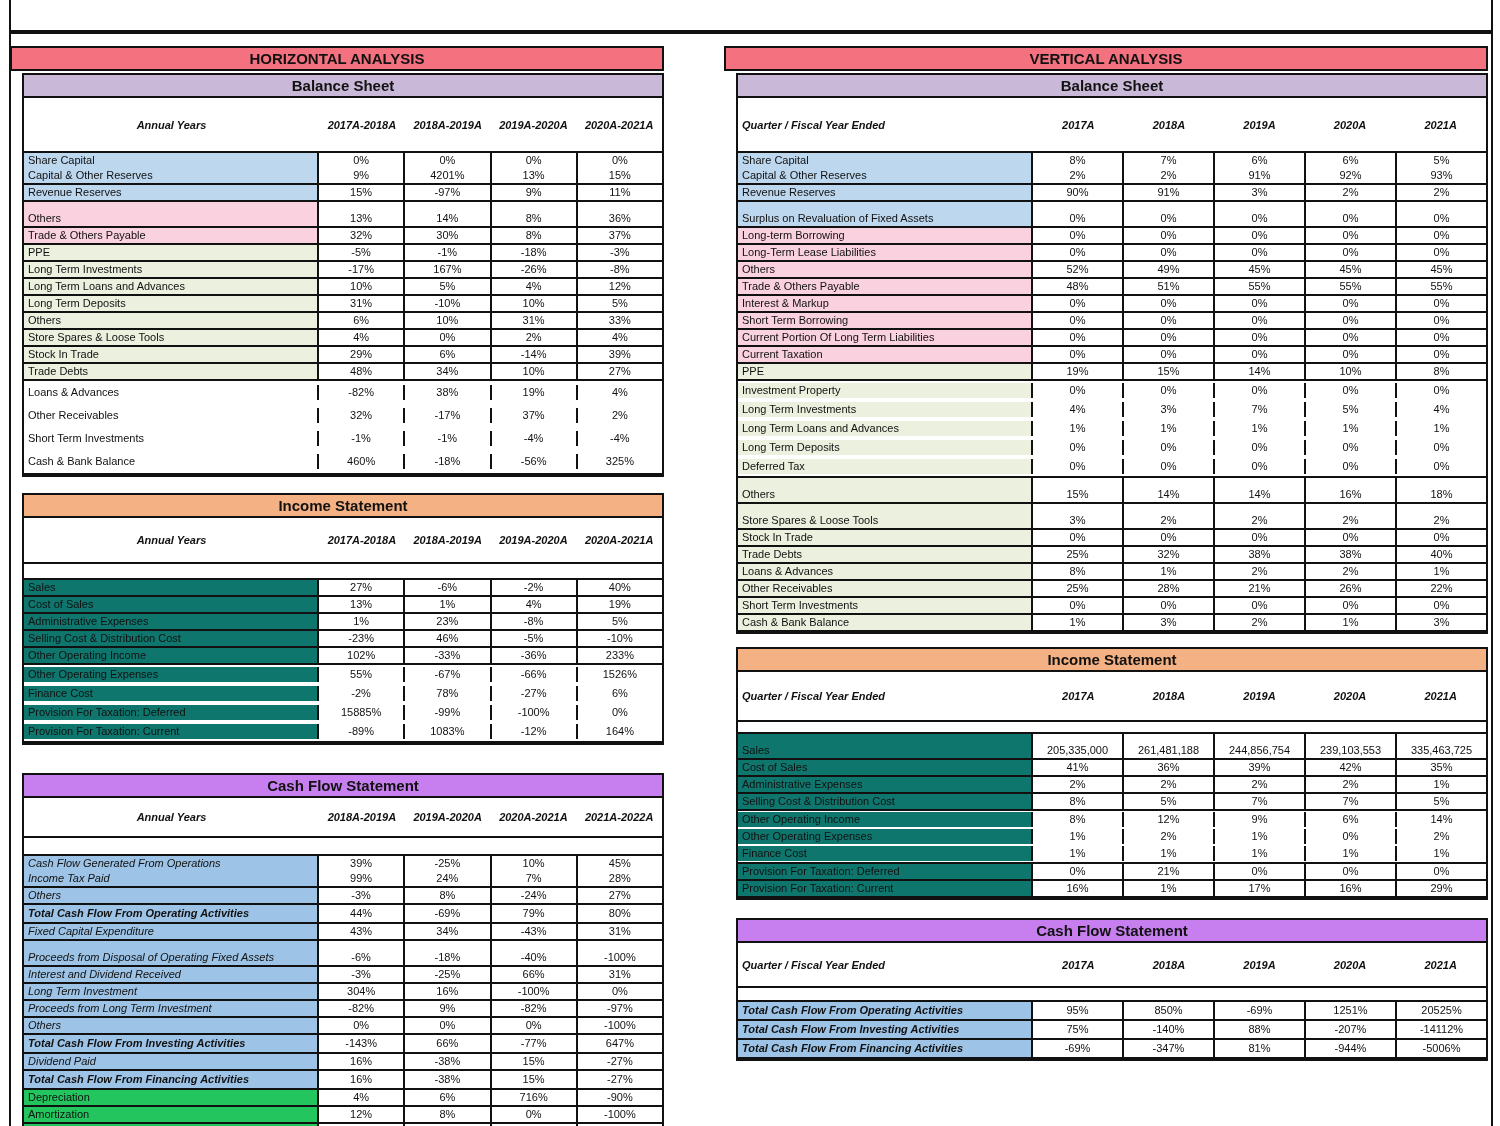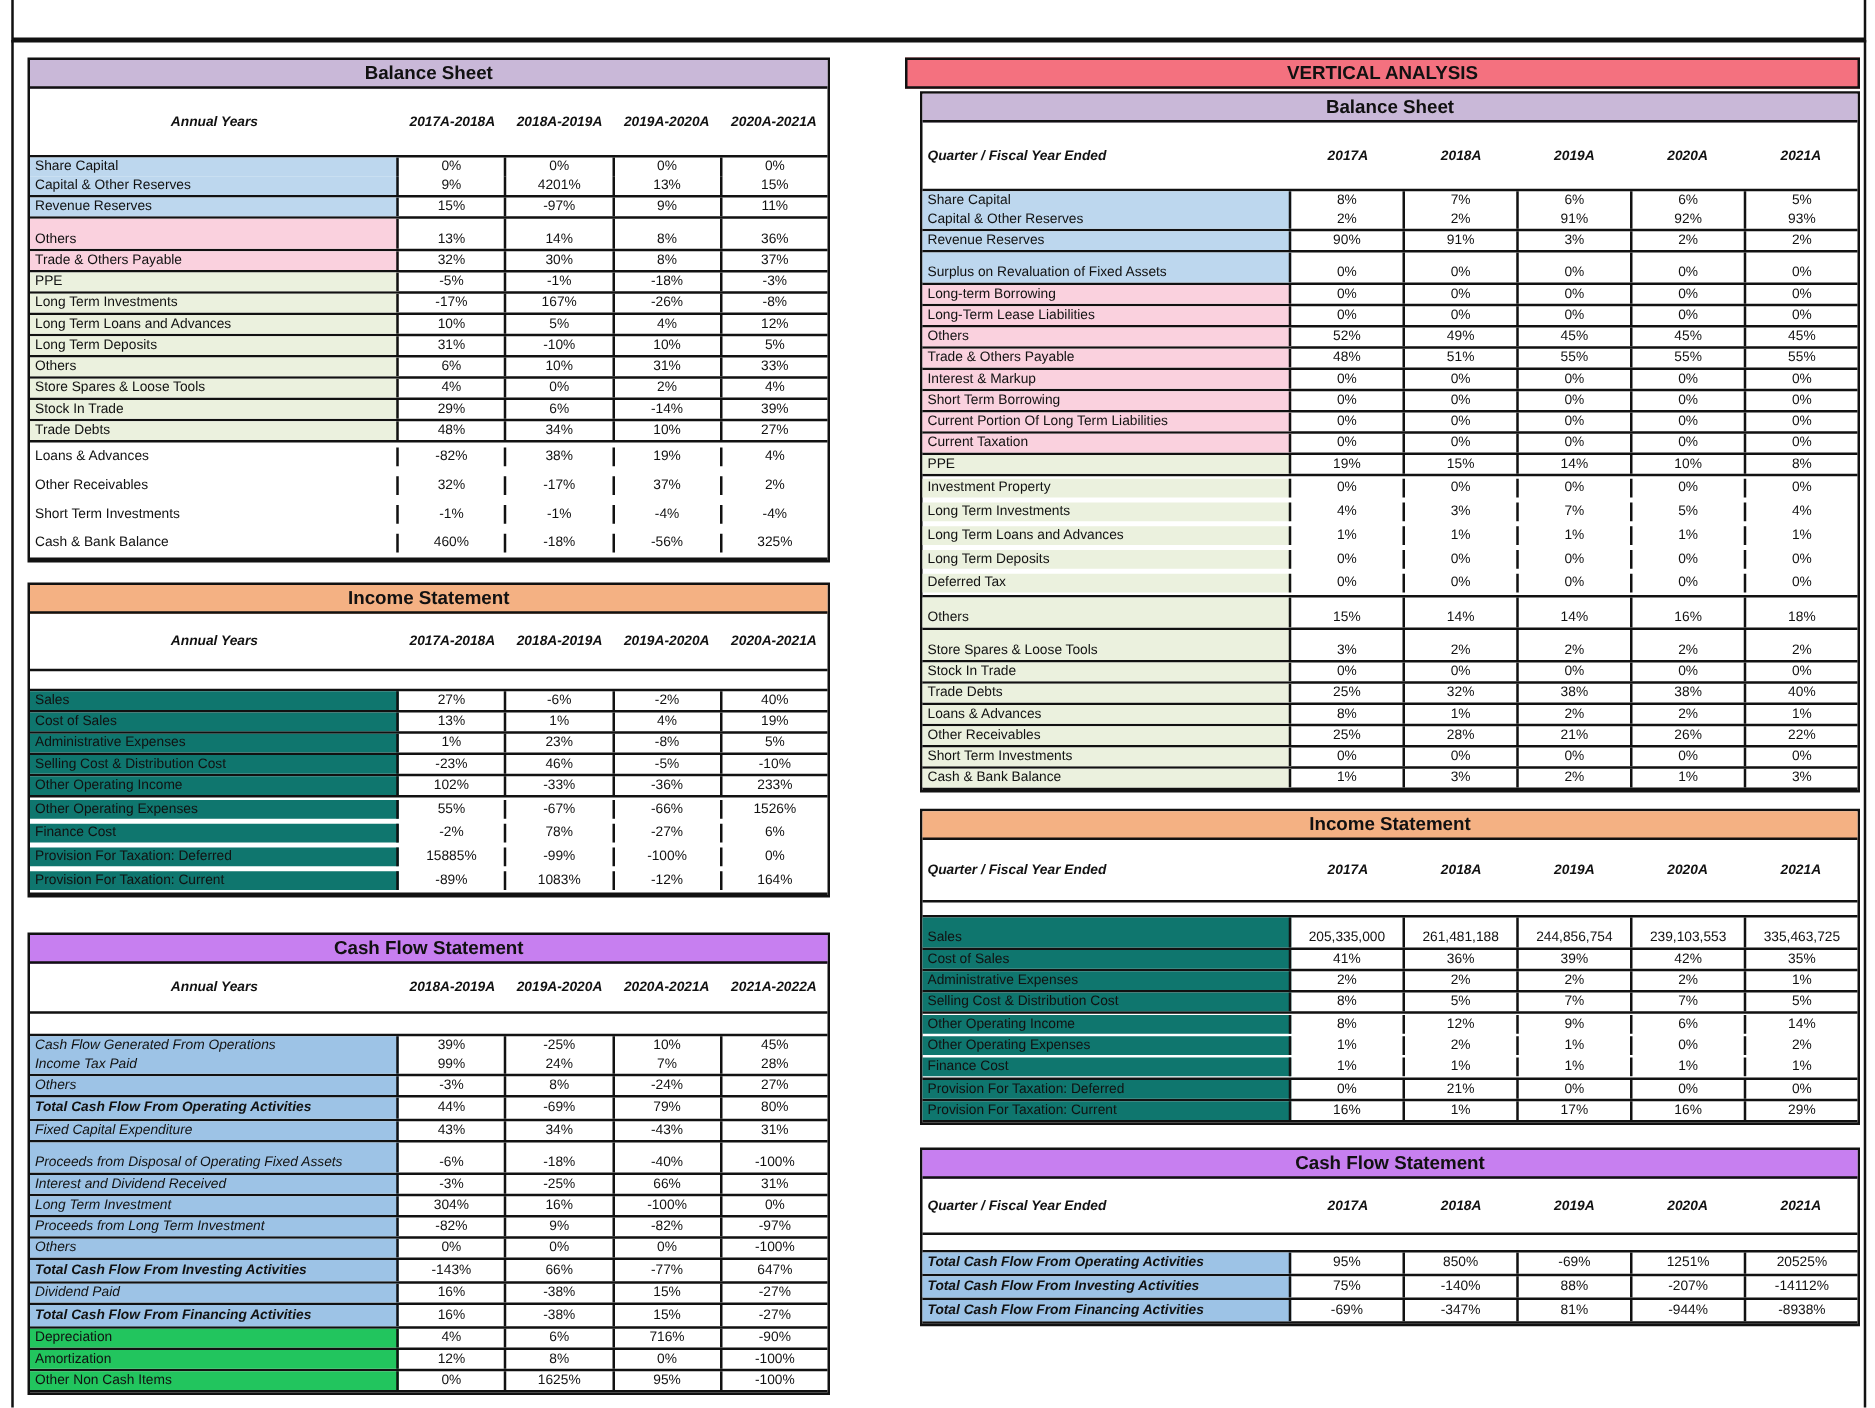--- a/index.html
+++ b/index.html
@@ -75,20 +75,21 @@
 </head>
 <body>
 
 <div class="page">
   <div class="content-box"></div>
   <div class="title-box">
     
   </div>
 
   <div id="panel-h" class="panel">
+    <div class="analysis-head">HORIZONTAL ANALYSIS</div>
     <div class="sections">
         <div class="section" id="h-bs">
           <div class="sec-head hs-lavender">Balance Sheet</div>
           <div class="col-head">
             <div class="ch-lbl">Annual Years</div>
             <div class="ch-col">2017A-2018A</div>
             <div class="ch-col">2018A-2019A</div>
             <div class="ch-col">2019A-2020A</div>
             <div class="ch-col">2020A-2021A</div>
           </div>
@@ -880,20 +881,20 @@
                 <div class="val">-14112%</div>
               </div>
             </div>
             <div class="block bold">
               <div class="row">
                 <div class="lbl f-cfblue">Total Cash Flow From Financing Activities</div>
                 <div class="val">-69%</div>
                 <div class="val">-347%</div>
                 <div class="val">81%</div>
                 <div class="val">-944%</div>
-                <div class="val">-8938%</div>
+                <div class="val">-5006%</div>
               </div>
             </div>
           </div>
         </div>
       </div>
   </div>
 </div>
 
 </body></html>

